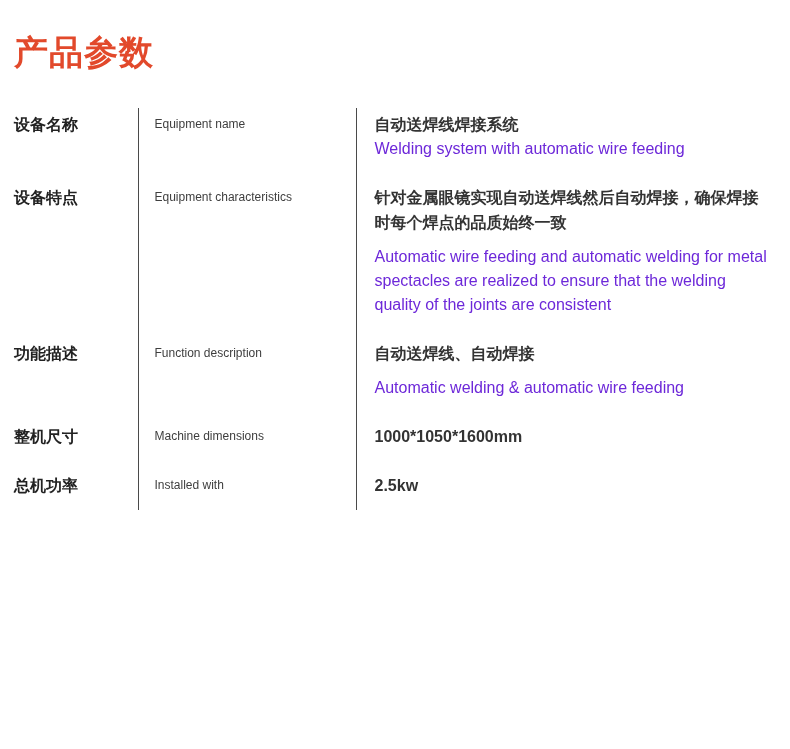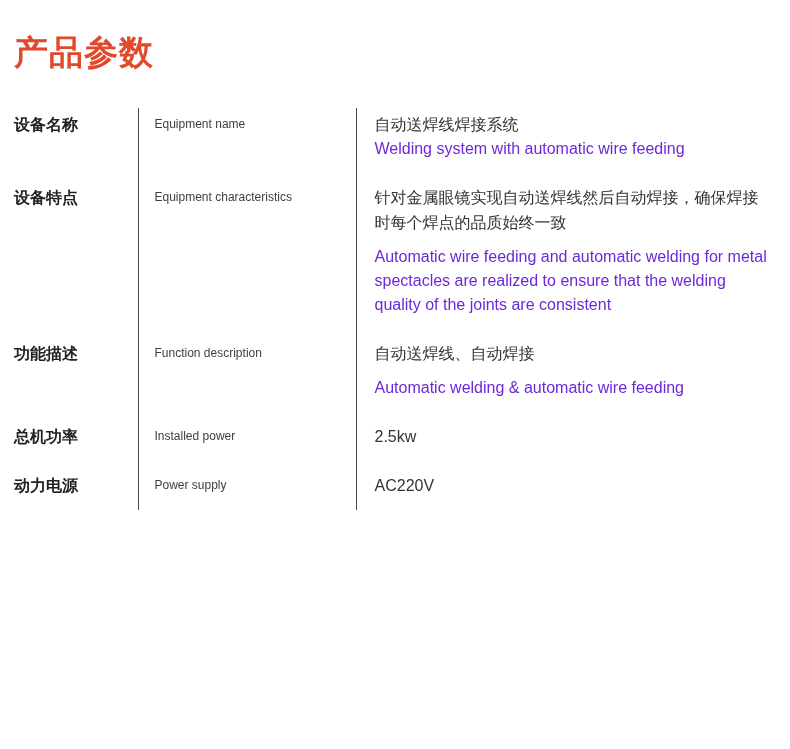--- a/index.html
+++ b/index.html
@@ -47,20 +47,21 @@
     border-right: 1px solid #4a4a4a;
   }
   td.c3 {
     padding: 12px 16px 12px 18px;
   }
   tr.first td { padding-top: 4px; }
   .value-cn {
     font-size: 16px;
     line-height: 25px;
     color: #333333;
+    font-weight: bold;
   }
   .value-en {
     font-size: 16px;
     line-height: 24px;
     color: #6d28d9;
   }
   .value-en.gap { margin-top: 10px; }
 </style>
 </head>
 <body>
@@ -92,34 +93,34 @@
 
       <tr>
         <td class="c1"><span>功能描述</span></td>
         <td class="c2"><span>Function description</span></td>
         <td class="c3">
           <div class="value-cn">自动送焊线、自动焊接</div>
           <div class="value-en gap">Automatic welding &amp; automatic wire feeding</div>
         </td>
       </tr>
 
+      <tr>
+        <td class="c1"><span>整机尺寸</span></td>
+        <td class="c2"><span>Machine dimensions</span></td>
+        <td class="c3">
+          <div class="value-cn">1000*1050*1600mm</div>
+        </td>
+      </tr>
 
       <tr>
         <td class="c1"><span>总机功率</span></td>
-        <td class="c2"><span>Installed power</span></td>
+        <td class="c2"><span>Installed with</span></td>
         <td class="c3">
           <div class="value-cn">2.5kw</div>
         </td>
       </tr>
 
 
 
-      <tr>
-        <td class="c1"><span>动力电源</span></td>
-        <td class="c2"><span>Power supply</span></td>
-        <td class="c3">
-          <div class="value-cn">AC220V</div>
-        </td>
-      </tr>
     </tbody>
   </table>
 
 </div>
 
 </body></html>

